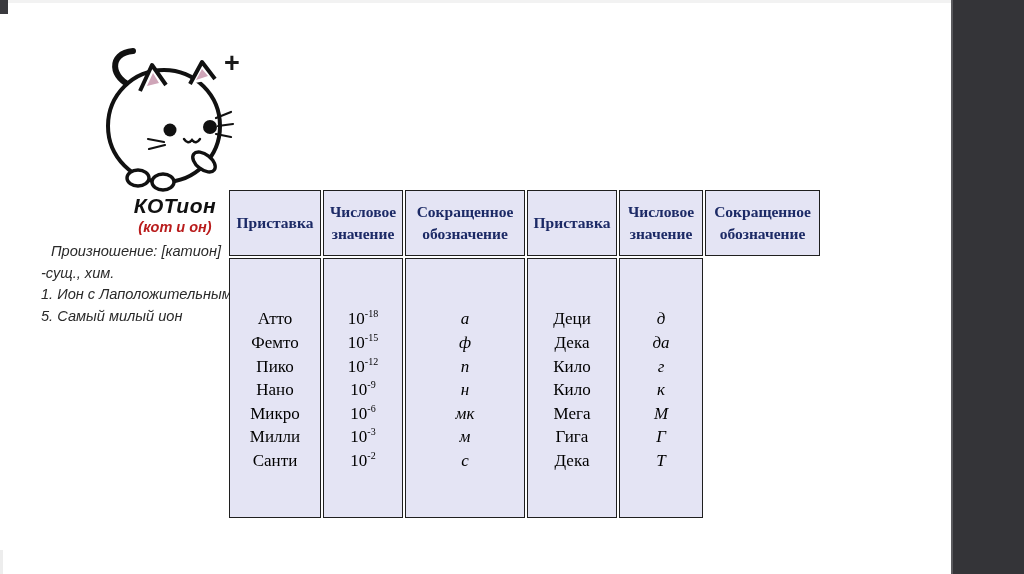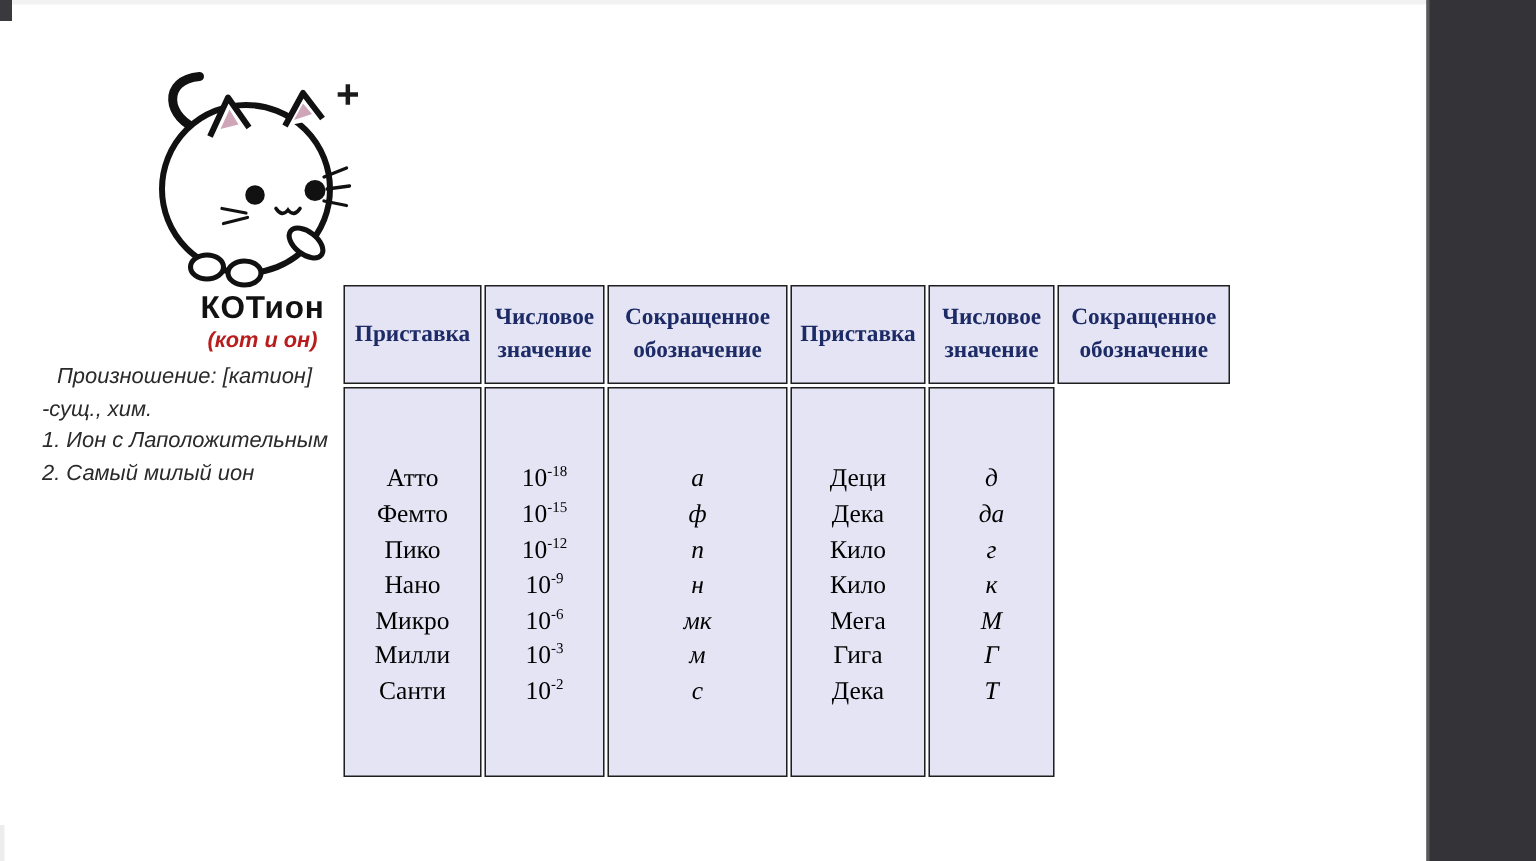--- a/index.html
+++ b/index.html
@@ -9,24 +9,24 @@
   .top-strip{position:absolute;left:8px;top:0;width:943px;height:3px;background:#f2f2f2;}
   .corner-notch{position:absolute;left:0;top:0;width:8px;height:14px;background:#3a3a3e;}
   .bottom-sliver{position:absolute;left:0;top:550px;width:3px;height:24px;background:#ededed;}
   .right-bar{position:absolute;left:951px;top:0;width:73px;height:574px;
              background:var(--sidebar,#343438);border-left:2px solid #5a5a5e;box-sizing:border-box;}
 
   
   .cat-svg{position:absolute;left:100px;top:45px;width:150px;height:150px;}
   .plus-sign{position:absolute;left:224px;top:48px;font-size:27px;font-weight:600;color:#1a1a1a;}
   .cat-title{position:absolute;left:98px;top:194px;width:154px;text-align:center;
-             font-weight:800;font-size:21px;color:#111;letter-spacing:.5px;}
+             font-style:italic;font-weight:800;font-size:21px;color:#111;letter-spacing:.5px;}
   .cat-subtitle{position:absolute;left:98px;top:219px;width:154px;text-align:center;
              font-style:italic;font-weight:700;font-size:14.5px;color:#b91c1c;}
-  .definition{position:absolute;left:28px;top:241px;width:215px;
+  .definition{position:absolute;left:41px;top:241px;width:215px;
               font-style:italic;font-size:14.6px;line-height:21.5px;color:#2a2a2a;}
   .definition .dline:first-child{padding-left:10px;}
 
   
   .prefix-table{position:absolute;left:229px;top:190px;display:grid;
       grid-template-columns:92px 80px 120px 90px 84px 115px;
       grid-template-rows:66px 260px;gap:2px;background:#fff;
       font-family:"Liberation Serif","DejaVu Serif",serif;}
   .cell{background:var(--cell-bg,#e4e4f4);border:1.5px solid var(--tbl-border,#1f1f1f);box-sizing:border-box;}
   .th{display:flex;align-items:center;justify-content:center;text-align:center;
@@ -69,21 +69,21 @@
   </svg>
   <div class="plus-sign">+</div>
 
   <div class="cat-title">КОТион</div>
   <div class="cat-subtitle">(кот и он)</div>
 
   <div class="definition">
     <div class="dline">Произношение: [катион]</div>
     <div class="dline">-сущ., хим.</div>
     <div class="dline">1. Ион с Лаположительным</div>
-    <div class="dline">2. Самый милый ион</div>
+    <div class="dline">5. Самый милый ион</div>
   </div>
 
   <div class="prefix-table">
     <div class="cell th">Приставка</div>
     <div class="cell th">Числовое значение</div>
     <div class="cell th">Сокращенное обозначение</div>
     <div class="cell th">Приставка</div>
     <div class="cell th">Числовое значение</div>
     <div class="cell th">Сокращенное обозначение</div>
 

